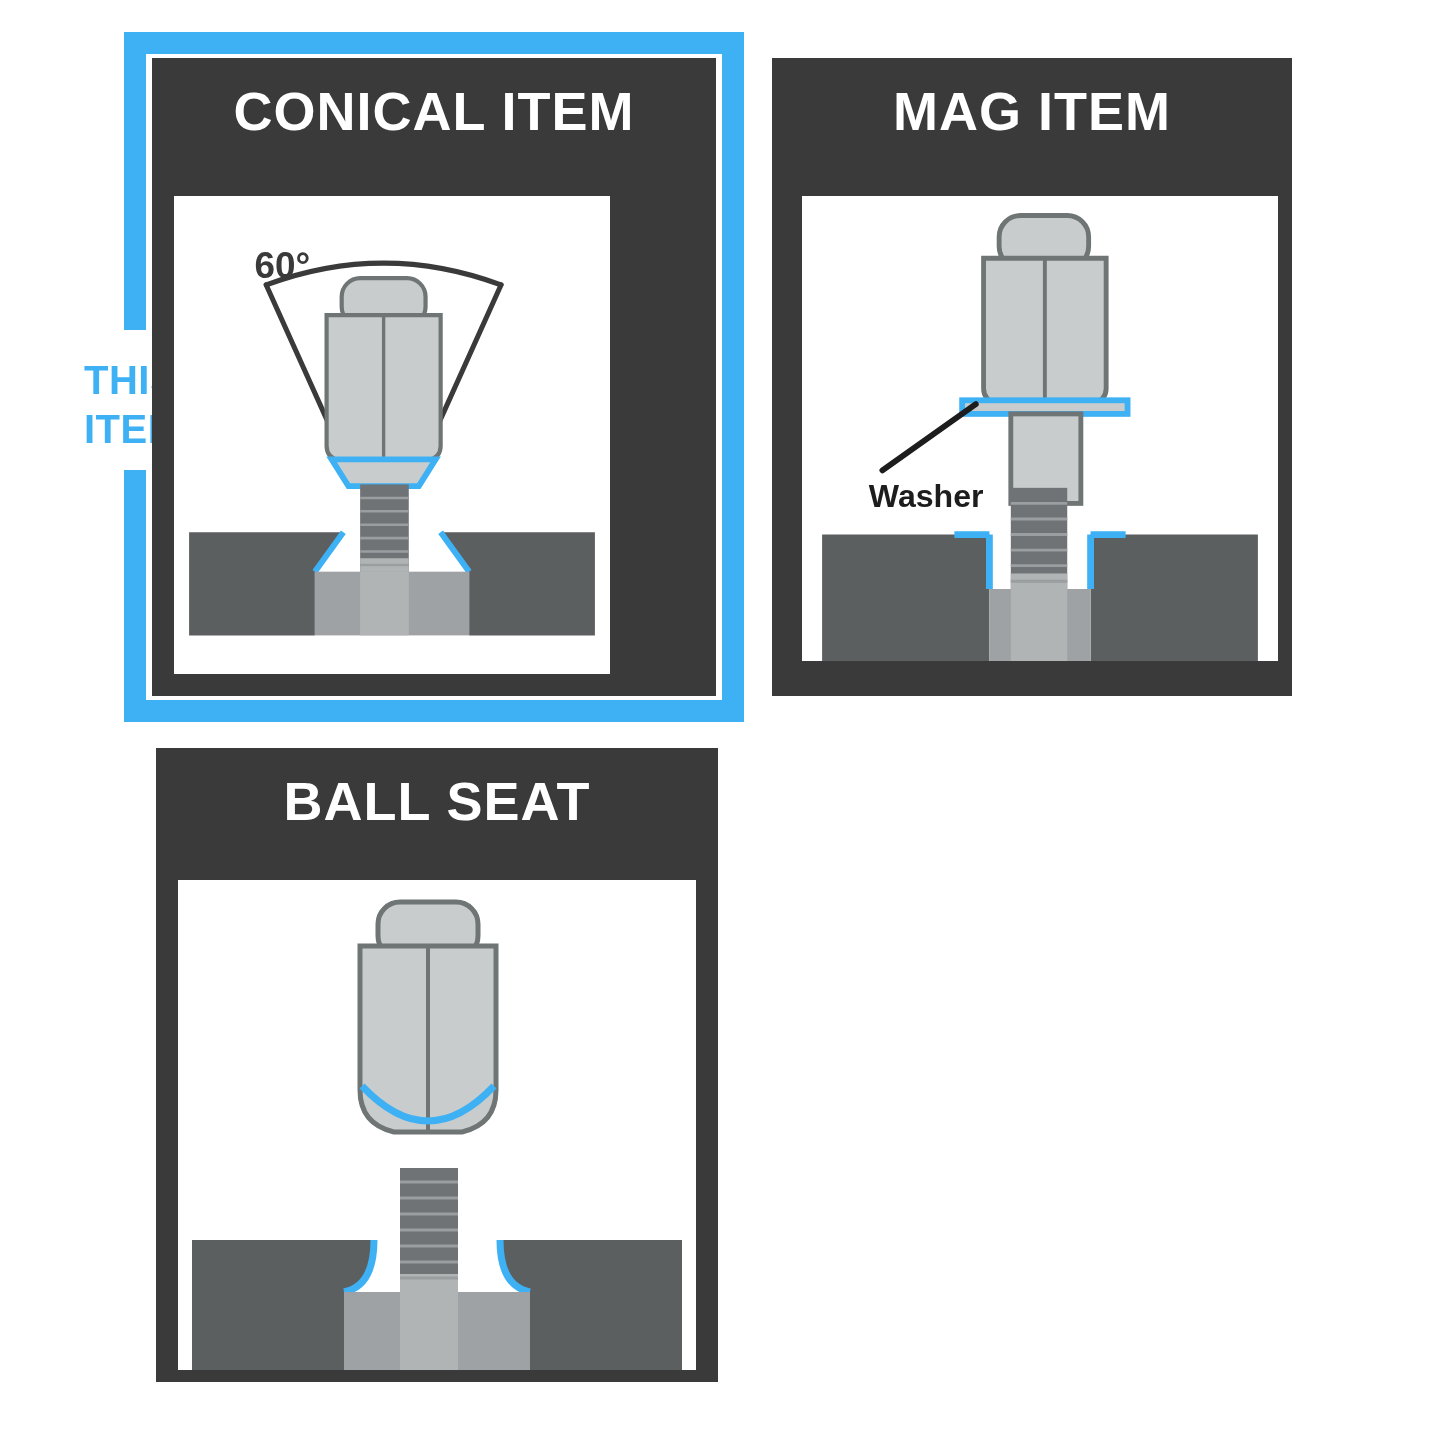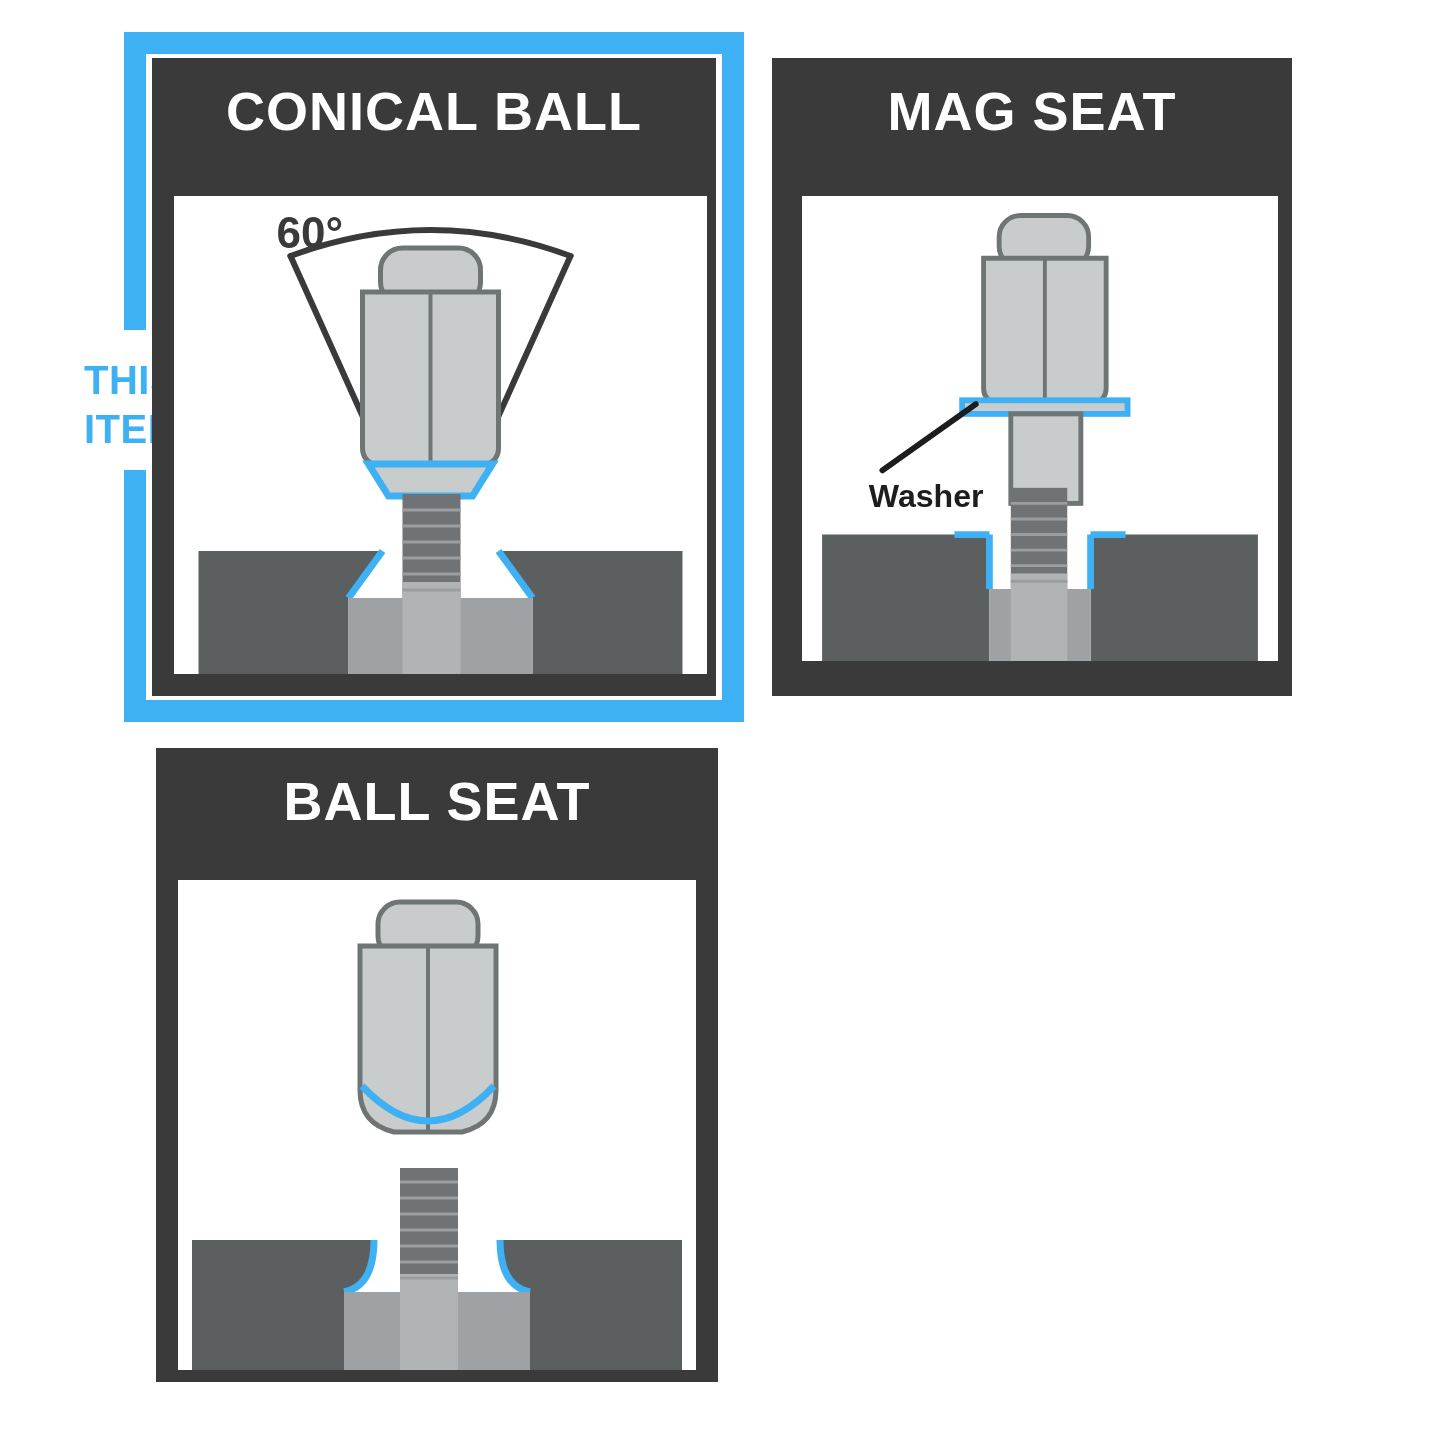--- a/index.html
+++ b/index.html
@@ -66,21 +66,21 @@
     letter-spacing: 1px;
     line-height: 1;
     padding-top: 26px;
   }
   .card-body {
     position: absolute;
     background: #ffffff;
   }
 
   #card-conical { left: 152px; top: 58px; width: 564px; height: 638px; }
-  #card-conical .card-body { left: 22px; top: 138px; width: 533px; height: 478px; }
+  #card-conical .card-body { left: 22px; top: 138px; width: 436px; height: 478px; }
 
   #card-mag { left: 772px; top: 58px; width: 520px; height: 638px; }
   #card-mag .card-body { left: 30px; top: 138px; width: 476px; height: 465px; }
 
   #card-ball { left: 156px; top: 748px; width: 562px; height: 634px; }
   #card-ball .card-body { left: 22px; top: 132px; width: 518px; height: 490px; }
 
   
   .verify-box {
     position: absolute;
@@ -118,21 +118,21 @@
 <div class="stage">
 
   <div class="highlight-frame"></div>
   <div class="highlight-notch"></div>
   <div class="this-item-label">
     <div>THIS</div>
     <div>ITEM</div>
   </div>
 
   <div class="card" id="card-conical">
-    <div class="card-title">CONICAL BALL</div>
+    <div class="card-title">CONICAL ITEM</div>
     <div class="card-body">
       <svg class="illus" viewBox="0 0 520 478">
 
         <g stroke="#3a3a3a" stroke-width="6" fill="none" stroke-linecap="round">
           <path d="M110 60 L218 300"></path>
           <path d="M390 60 L282 300"></path>
           <path d="M110 60 Q250 8 390 60"></path>
         </g>
 
         <g>
@@ -169,21 +169,21 @@
           <rect x="222" y="402" width="58" height="76" fill="#b0b4b5"></rect>
         </g>
 
         <text x="96" y="52" font-family="Liberation Sans, sans-serif" font-size="44" font-weight="bold" fill="#3a3a3a">60°</text>
       </svg>
 
     </div>
   </div>
 
   <div class="card" id="card-mag">
-    <div class="card-title">MAG SEAT</div>
+    <div class="card-title">MAG ITEM</div>
     <div class="card-body">
       <svg class="illus" viewBox="0 0 476 478">
 
         <g>
           <rect x="196" y="20" width="92" height="54" rx="22" fill="#c9cccd" stroke="#6f7475" stroke-width="5"></rect>
           <path d="M180 64 L306 64 L306 198 Q306 210 292 214 L194 214 Q180 210 180 198 Z" fill="#c9cccd" stroke="#6f7475" stroke-width="5"></path>
           <line x1="243" y1="64" x2="243" y2="212" stroke="#6f7475" stroke-width="4"></line>
 
           <rect x="158" y="210" width="170" height="14" fill="#c9cccd" stroke="#3eb1f5" stroke-width="6"></rect>
 

